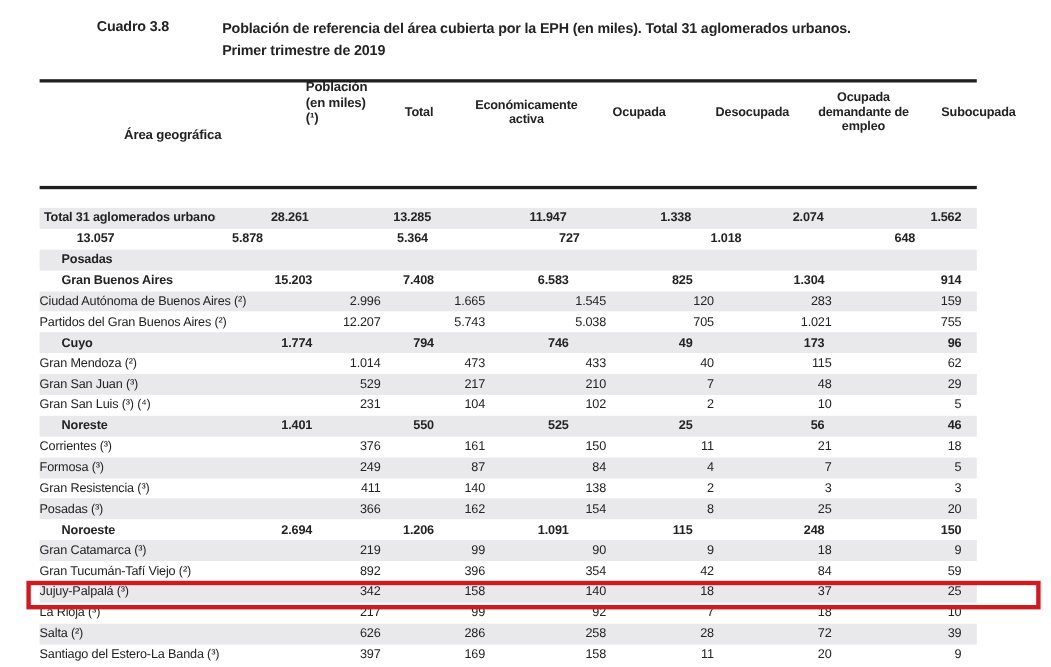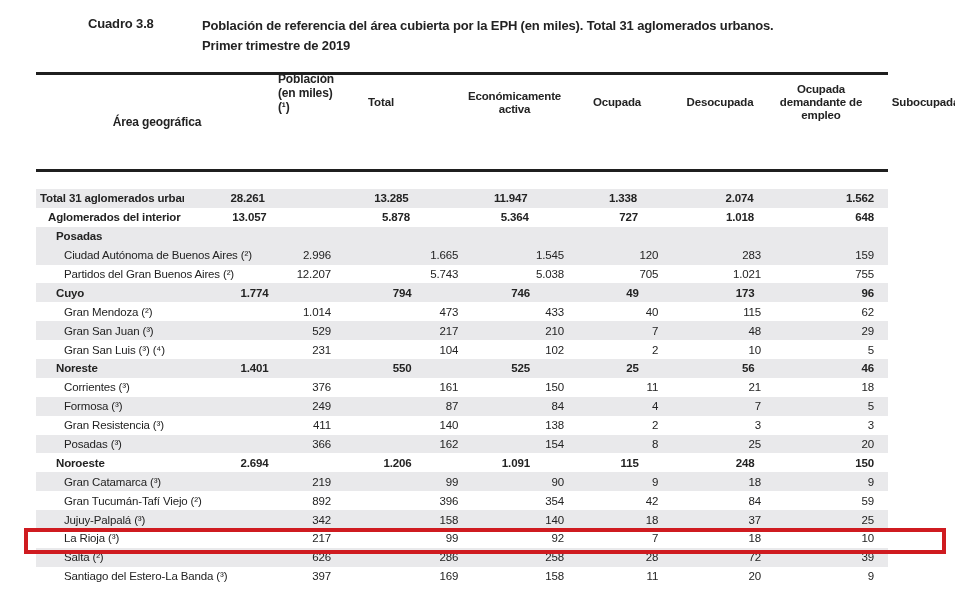--- a/index.html
+++ b/index.html
@@ -19,31 +19,31 @@
   .area-col{width:242px;display:flex;align-items:center;justify-content:center;
     font-size:12px;font-weight:bold;}
   .pop-section{width:610px;display:flex;flex-direction:row;}
   .pop-title{height:36px;display:flex;align-items:center;justify-content:center;
     font-size:12px;font-weight:bold;}
   .rule-gray{height:3px;background:#8e9094;}
   .col-headers{height:55px;display:flex;align-items:center;}
   .col-h{font-size:11.5px;font-weight:bold;text-align:center;line-height:13px;
     display:flex;align-items:center;justify-content:center;height:100%;box-sizing:border-box;padding:0 4px;}
   
-  .c0{width:94px;}.c1{width:101px;margin-left:36px;}.c2{width:104px;}.c3{width:102px;}.c4{width:100px;}.c5{width:109px;}
+  .c0{width:94px;}.c1{width:101px;}.c2{width:104px;}.c3{width:102px;}.c4{width:100px;}.c5{width:109px;}
   
   .rows{margin-top:17px;}
   .row{display:flex;height:18.9px;align-items:center;font-size:11.5px;}
   .row.stripe{background:#e9e9eb;}
   .row.bold{font-weight:bold;gap:40px;}
   .lab{width:242px;box-sizing:border-box;white-space:nowrap;overflow:hidden;}
   .lvl0{padding-left:4px;}
   .lvl1{padding-left:12px;}
   .lvl2{padding-left:20px;}
-  .lvl3{padding-left:28px;}
+  .lvl3{}
   .val{box-sizing:border-box;text-align:right;}
   .val.c0{padding-right:26px;}
   .val.c1{padding-right:32px;}
   .val.c2{padding-right:26px;}
   .val.c3{padding-right:30px;}
   .val.c4{padding-right:23px;}
   .val.c5{padding-right:14px;}
   
   .red-box{position:absolute;left:24px;top:528px;width:914px;height:18px;
     border:4px solid #cf1b20;background:transparent;z-index:5;}
@@ -80,36 +80,44 @@
       <div class="row stripe bold">
         <div class="lab lvl0">Total 31 aglomerados urbanos</div>
         <div class="val c0">28.261</div>
         <div class="val c1">13.285</div>
         <div class="val c2">11.947</div>
         <div class="val c3">1.338</div>
         <div class="val c4">2.074</div>
         <div class="val c5">1.562</div>
       </div>
       <div class="row bold">
-        <div class="lab lvl1">Aglomerados del interior</div>
         <div class="val c0">13.057</div>
         <div class="val c1">5.878</div>
         <div class="val c2">5.364</div>
         <div class="val c3">727</div>
         <div class="val c4">1.018</div>
         <div class="val c5">648</div>
       </div>
       <div class="row stripe bold">
         <div class="lab lvl2">Posadas</div>
         <div class="val c0"></div>
         <div class="val c1"></div>
         <div class="val c2"></div>
         <div class="val c3"></div>
         <div class="val c4"></div>
         <div class="val c5"></div>
+      </div>
+      <div class="row bold">
+        <div class="lab lvl2">Gran Buenos Aires</div>
+        <div class="val c0">15.203</div>
+        <div class="val c1">7.408</div>
+        <div class="val c2">6.583</div>
+        <div class="val c3">825</div>
+        <div class="val c4">1.304</div>
+        <div class="val c5">914</div>
       </div>
       <div class="row stripe">
         <div class="lab lvl3">Ciudad Autónoma de Buenos Aires (²)</div>
         <div class="val c0">2.996</div>
         <div class="val c1">1.665</div>
         <div class="val c2">1.545</div>
         <div class="val c3">120</div>
         <div class="val c4">283</div>
         <div class="val c5">159</div>
       </div>

